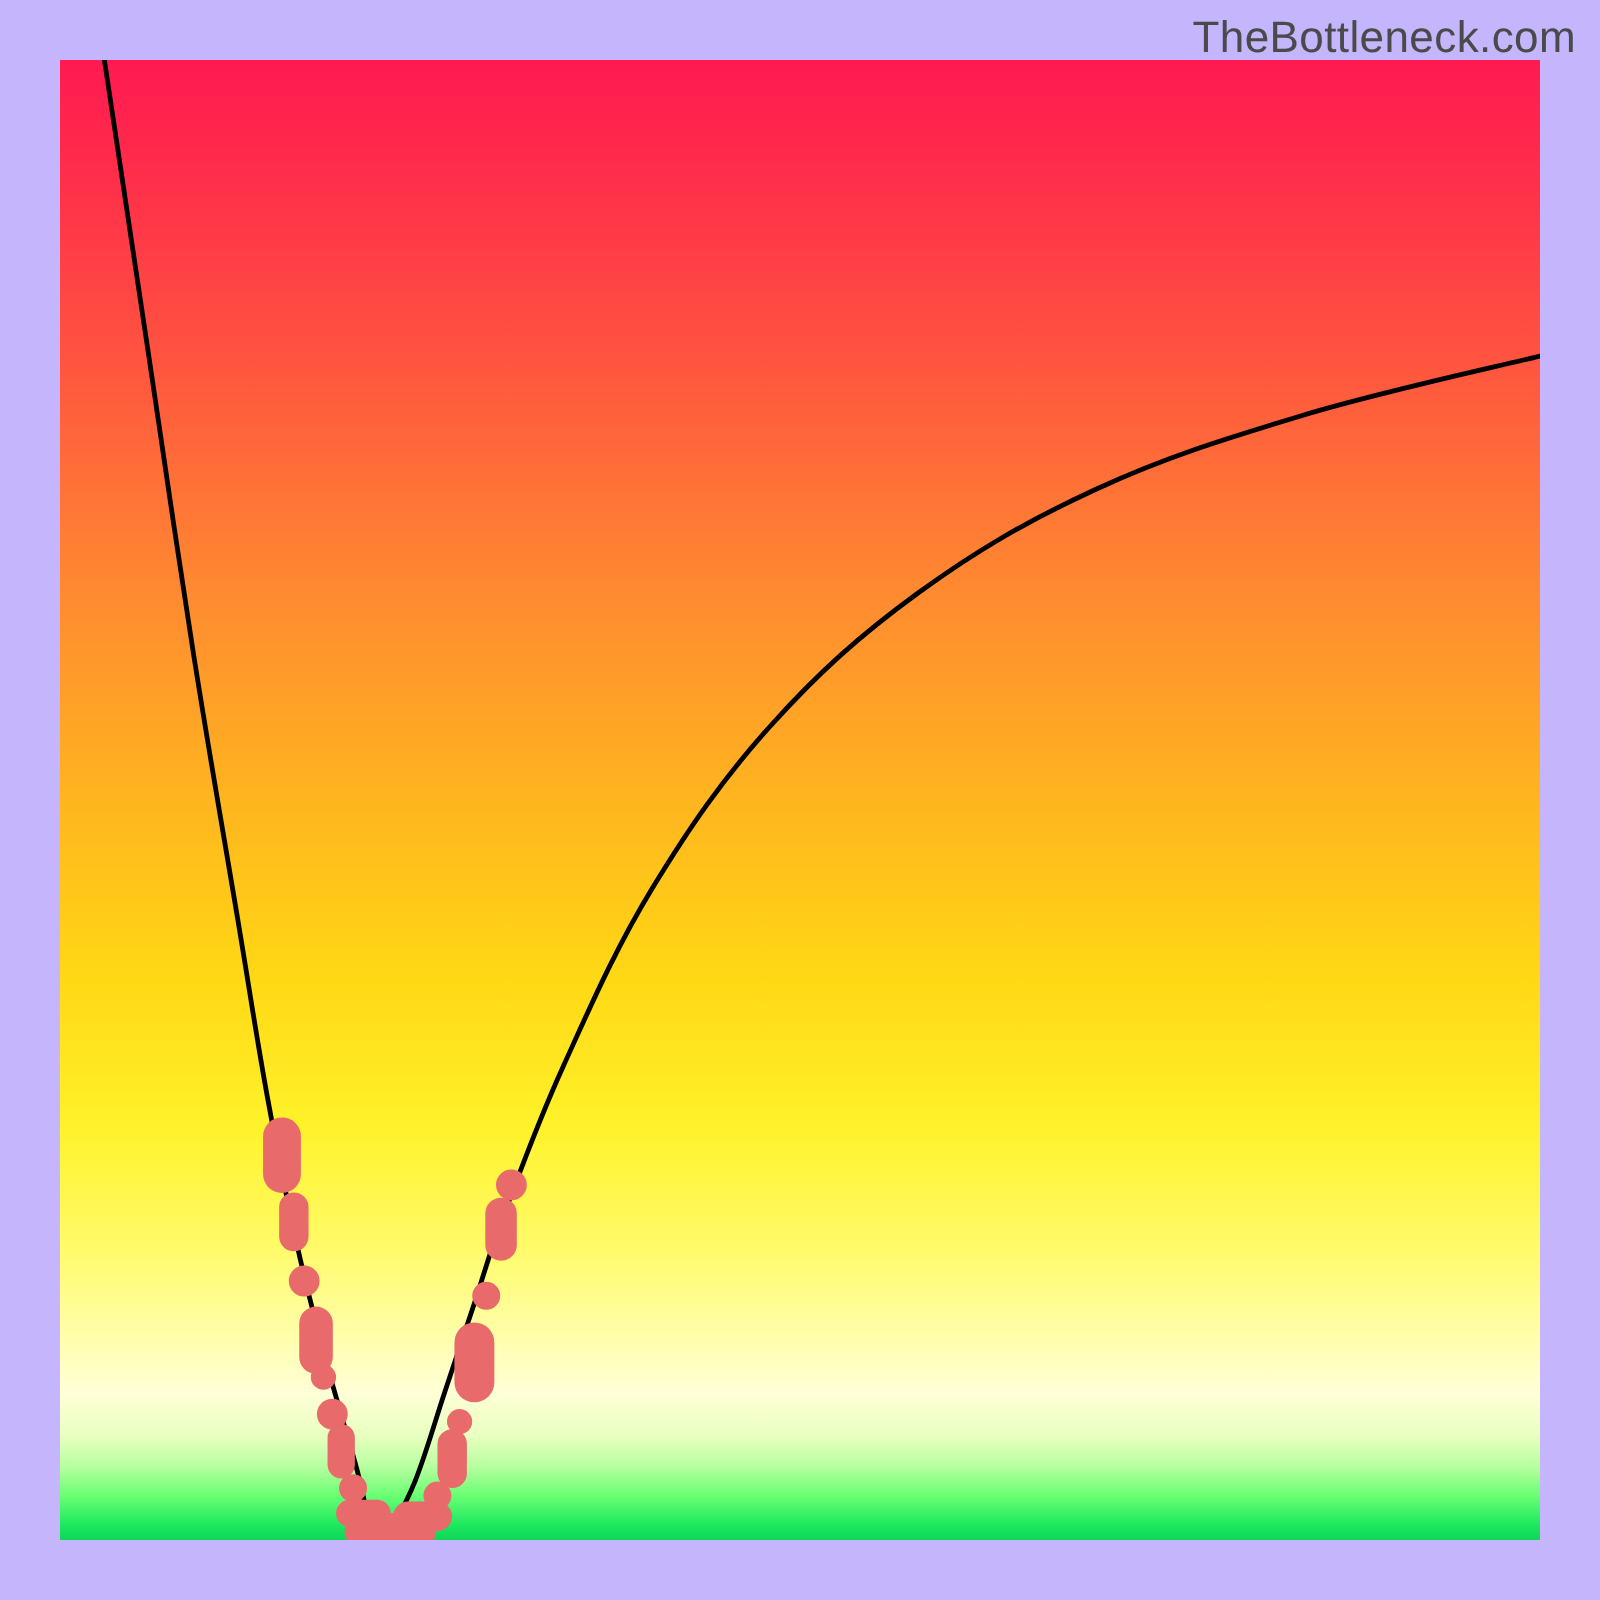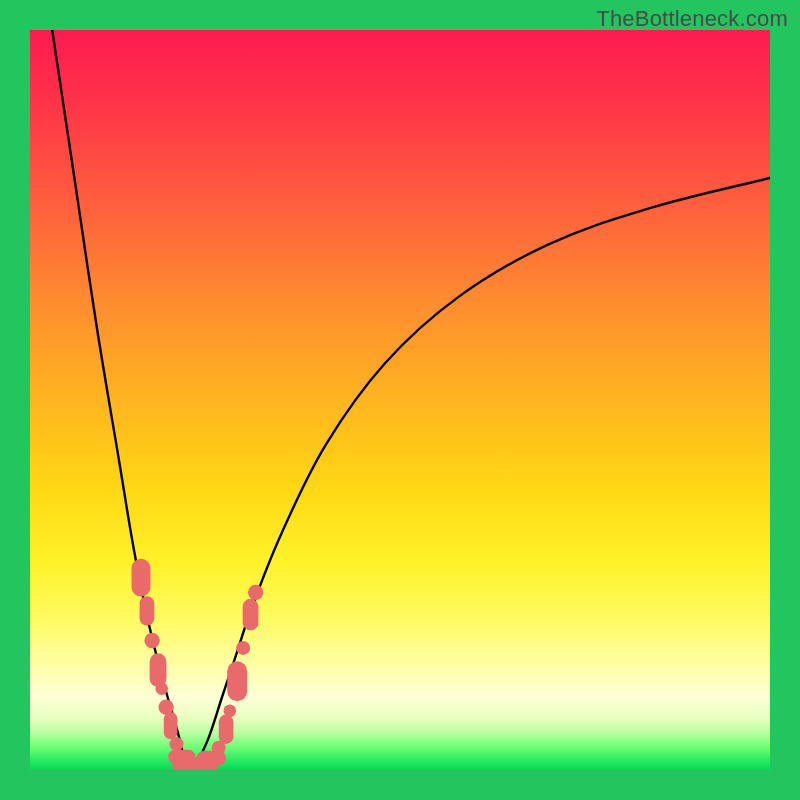--- a/index.html
+++ b/index.html
@@ -10,21 +10,21 @@
     overflow: hidden;
     background: #000;
     font-family: Arial, Helvetica, sans-serif;
   }
   .frame {
     position: absolute;
     top: 0;
     left: 0;
     width: 800px;
     height: 800px;
-    background: #22c55e;
+    background: #c4b5fd;
   }
   .plot-area {
     position: absolute;
     top: 30px;
     left: 30px;
     width: 740px;
     height: 740px;
     overflow: hidden;
   }
   .gradient-bg {

